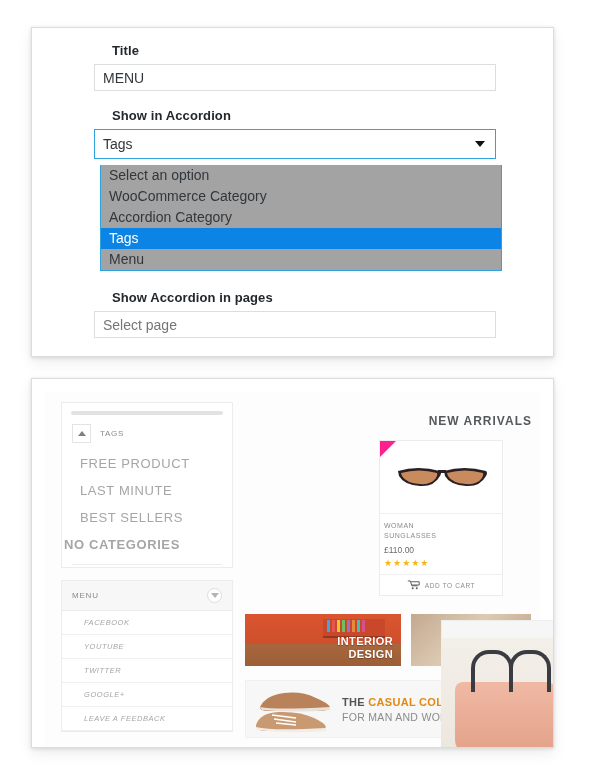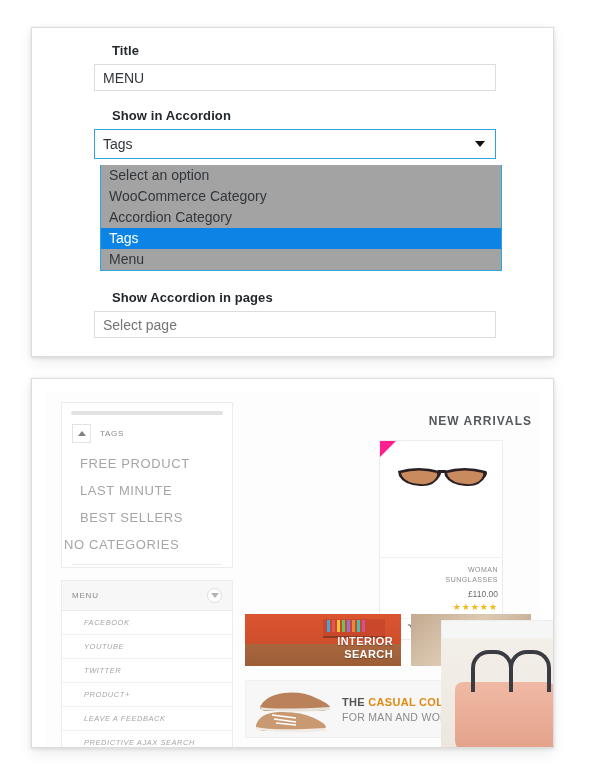--- a/index.html
+++ b/index.html
@@ -170,21 +170,21 @@
     font-size: 8px;
     letter-spacing: .7px;
     color: #8a8a8a;
   }
   .tag-link {
     font-size: 13px;
     letter-spacing: .6px;
     color: #a6a6a6;
     padding: 6px 10px 6px 18px;
   }
-  .tag-link.flush { padding-left: 2px; }
+  .tag-link.flush { padding-left: 2px; font-weight: bold; }
   .tag-sep {
     height: 1px;
     background: #ededed;
     margin: 6px 10px 2px 10px;
   }
 
   .menu-widget-head {
     display: flex;
     align-items: center;
     justify-content: space-between;
@@ -249,22 +249,21 @@
     border-right: 16px solid transparent;
   }
   .sunglass {
     position: absolute;
     left: 14px; top: 22px;
     width: 96px; height: 30px;
   }
   .prod-meta {
     border-top: 1px solid #f0f0f0;
     padding: 7px 4px 6px 4px;
-    text-align: right;
-    margin-top: 44px;
+    text-align: left;
   }
   .prod-name {
     font-size: 7px;
     letter-spacing: .5px;
     color: #8c8c8c;
     line-height: 10px;
   }
   .prod-price {
     font-size: 8.5px;
     color: #6b6b6b;
@@ -460,23 +459,22 @@
         <div class="widget">
           <div class="menu-widget-head">
             <span class="acc-title">MENU</span>
             <span class="round-toggle">
                 <i class="chev down"></i>
               </span>
           </div>
           <div class="menu-link">FACEBOOK</div>
           <div class="menu-link">YOUTUBE</div>
           <div class="menu-link">TWITTER</div>
-          <div class="menu-link">PRODUCT+</div>
+          <div class="menu-link">GOOGLE+</div>
           <div class="menu-link">LEAVE A FEEDBACK</div>
-          <div class="menu-link">PREDICTIVE AJAX SEARCH</div>
         </div>
 
       </div>
 
       <div class="content-col">
 
         <div class="section-title">NEW ARRIVALS</div>
 
         <div class="prod-grid">
           <div class="prod-card" style="visibility:hidden"></div>
@@ -517,21 +515,21 @@
                 <i style="background:#e5574c"></i>
               <i style="background:#f2c13c"></i>
                 <i style="background:#6fbf5e"></i>
               <i style="background:#9b6fd0"></i>
                 <i style="background:#e58a3c"></i>
               <i style="background:#45bfae"></i>
                 <i style="background:#d84f8e"></i>
             </div>
             <div class="banner-caption">
               <div>INTERIOR</div>
-              <div>SEARCH</div>
+              <div>DESIGN</div>
             </div>
           </div>
           <div class="banner-chairs">
             <span class="chair-cap">CHAIRS</span>
           </div>
         </div>
 
         <div class="banner-casual">
           <svg class="shoe-a" viewBox="0 0 78 26">
             <path d="M4 20 Q10 8 28 6 Q46 4 60 11 Q72 16 74 20 Q74 24 62 24 L12 24 Q4 24 4 20 Z" fill="#b9825a"></path>

